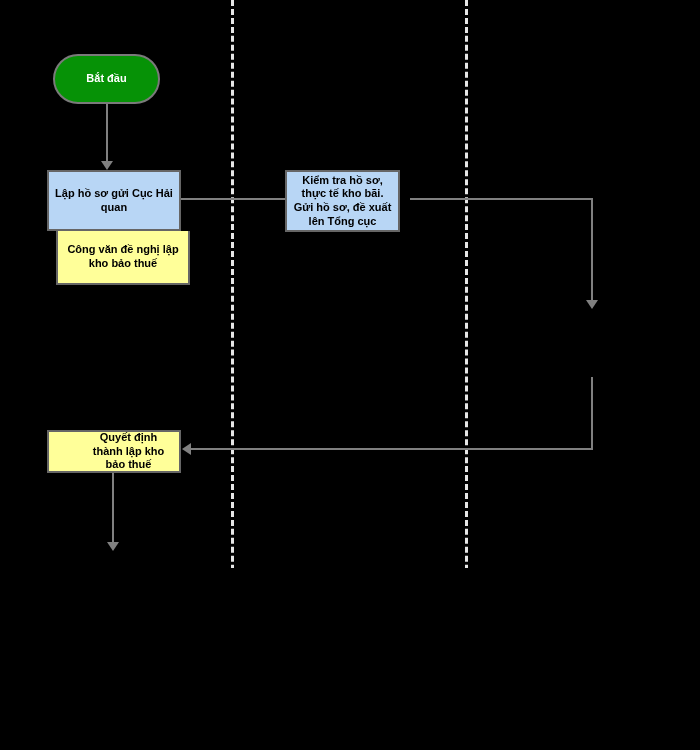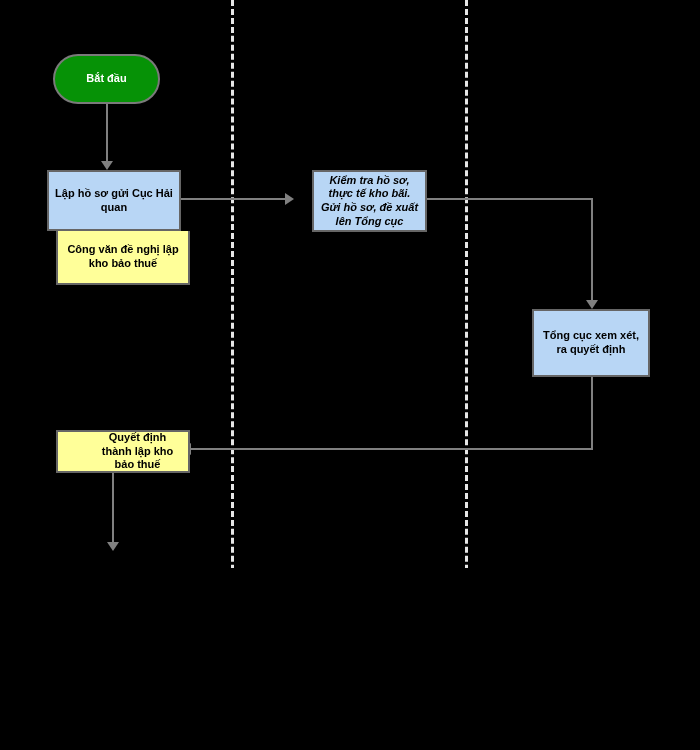--- a/index.html
+++ b/index.html
@@ -127,27 +127,24 @@
   </div>
 
   <div class="node node-process stack-top" style="left:47px; top:170px; width:134px; height:61px;">
     <span>Lập hồ sơ gửi Cục Hải quan</span>
   </div>
 
   <div class="node node-doc stack-bottom" style="left:47px; top:231px; width:134px; height:54px;">
     <span>Công văn đề nghị lập kho bảo thuế</span>
   </div>
 
-  <div class="node node-process" style="left:312px; top:170px; width:115px; height:62px; white-space:pre-line;font-style:italic;">
+  <div class="node node-process" style="left:285px; top:170px; width:115px; height:62px; white-space:pre-line;">
     <span>Kiểm tra hồ sơ, thực tế kho bãi.
 Gửi hồ sơ, đề xuất lên Tổng cục</span>
   </div>
 
-  <div class="node node-process" style="left:532px; top:309px; width:118px; height:68px;">
-    <span>Tổng cục xem xét, ra quyết định</span>
-  </div>
 
-  <div class="node node-doc" style="left:56px; top:430px; width:134px; height:43px;padding-left:35px;">
+  <div class="node node-doc" style="left:47px; top:430px; width:134px; height:43px;padding-left:35px;">
     <span>Quyết định thành lập kho bảo thuế</span>
   </div>
 
 
 </div>
 
 </body></html>

